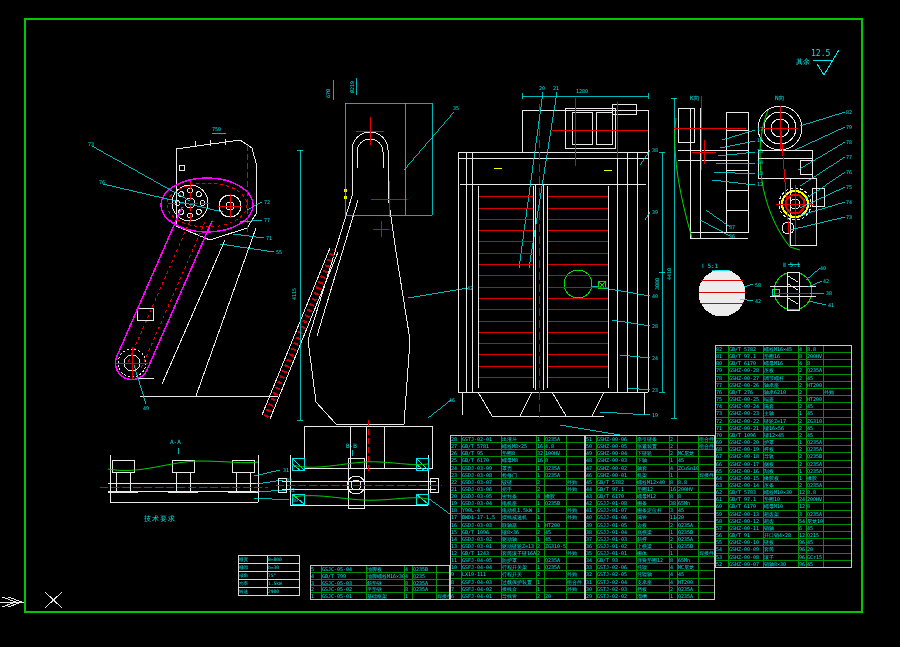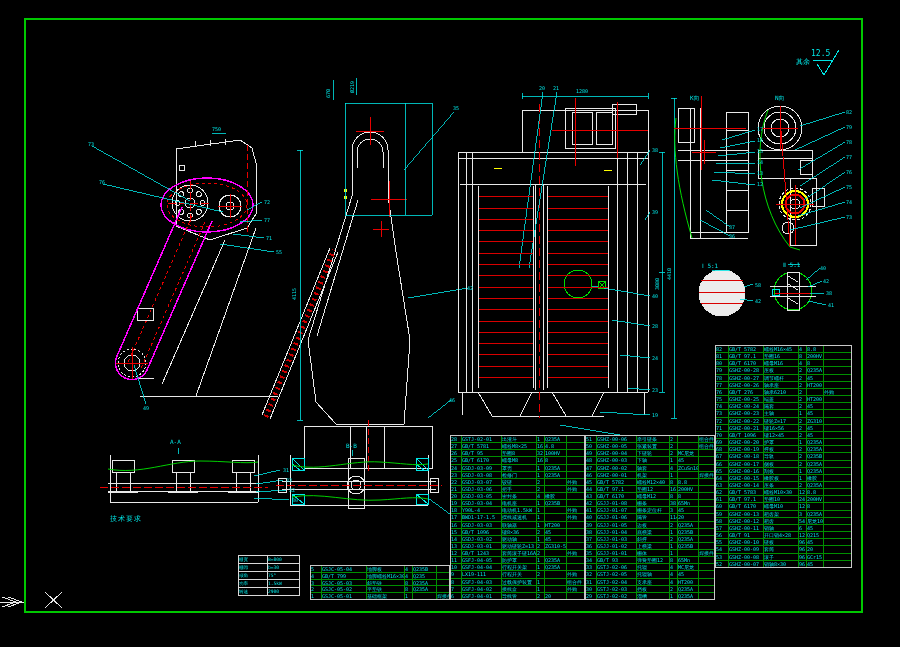--- a/index.html
+++ b/index.html
@@ -15,21 +15,21 @@
   .bom-row{flex:1;display:grid;border-top:1px solid #008f00;color:#00e8e8;font-size:5px;line-height:6px;overflow:hidden;}
   .bom-row:first-child{border-top:none;}
   .bom-row>span{border-left:1px solid #008f00;overflow:hidden;white-space:nowrap;display:block;}
   .bom-row>span:first-child{border-left:none;}
   .cols-c{grid-template-columns:12px 35px 35px 8px 17px auto;}
   .cols-b{grid-template-columns:10px 40px 33px 8px 21px auto;}
   .cols-a{grid-template-columns:10px 40px 35px 8px 22px auto;}
   .cols-s{grid-template-columns:10px 45px 38px 8px 24px auto;}
   
   .notes{position:absolute;left:110px;top:514px;width:190px;color:#00e8e8;}
-  .notes-title{font-size:7px;letter-spacing:1px;}
+  .notes-title{font-size:7px;margin-left:34px;letter-spacing:1px;}
   .note-line{font-size:5.6px;line-height:7.6px;white-space:nowrap;}
   
   .ptable{position:absolute;left:238px;top:555px;width:62px;border:1px solid #d8d8d8;box-sizing:border-box;}
   .ptable .prow{display:grid;grid-template-columns:28px auto;border-top:1px solid #d8d8d8;}
   .ptable .prow:first-child{border-top:none;}
   .ptable .prow>span{color:#00e8e8;font-size:4.6px;line-height:7px;overflow:hidden;white-space:nowrap;border-left:1px solid #d8d8d8;}
   .ptable .prow>span:first-child{border-left:none;}
 </style>
 </head>
 <body>

